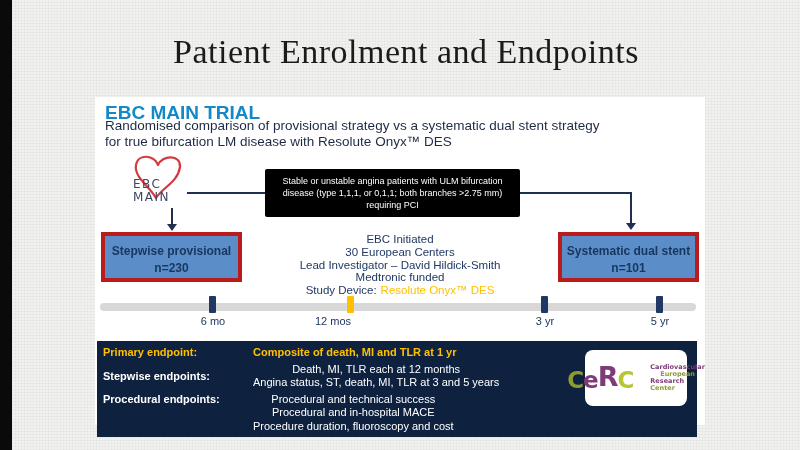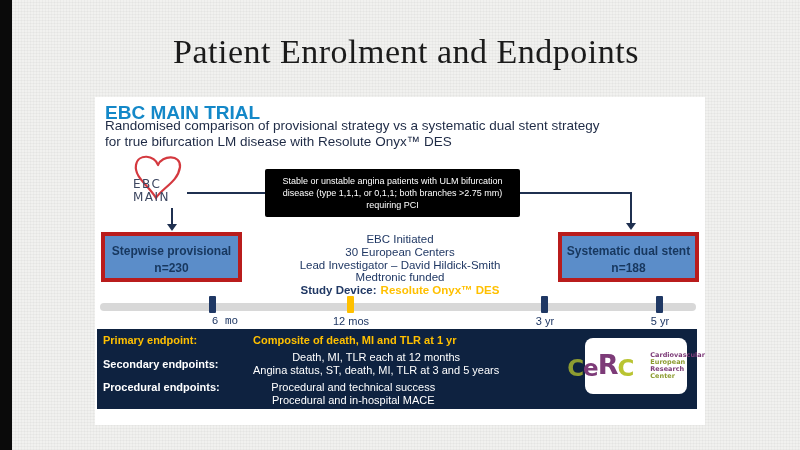--- a/index.html
+++ b/index.html
@@ -48,32 +48,32 @@
   .arm-box {
     position:absolute; top:135px; width:141px; height:50px; box-sizing:border-box;
     background:#5B8DC9; border:4px solid #b91c1c; color:#17375E;
     font-size:12px; font-weight:bold; text-align:center; line-height:17px; padding-top:7px;
   }
   .arm-left  { left:6px; }
   .arm-right { left:463px; }
 
   .center-info { position:absolute; left:155px; top:136px; width:300px; text-align:center;
     font-size:11.5px; line-height:12.8px; color:#203864; }
-  .device-line { margin-top:0; font-weight:bold; }
+  .device-line { margin-top:0; font-weight:normal; }
   .device-label { margin-right:4px; }
 
   .timeline-bar { position:absolute; left:5px; top:206px; width:596px; height:8px;
     background:#D8D8D8; border-radius:4px; }
   .tick { position:absolute; top:199px; width:7px; height:17px; background:#1F3864; border-radius:1px; }
   .tick-1 { left:114px; } .tick-2 { left:252px; } .tick-3 { left:446px; } .tick-4 { left:561px; }
   .tick-label { position:absolute; top:218px; width:60px; text-align:center;
     font-size:11px; color:#203864; }
-  .tlab-1 { left:100px;font-family:Liberation Mono, monospace; } .tlab-2 { left:226px; } .tlab-3 { left:420px; } .tlab-4 { left:535px; }
+  .tlab-1 { left:88px; } .tlab-2 { left:208px; } .tlab-3 { left:420px; } .tlab-4 { left:535px; }
 
-  .endpoints { position:absolute; left:2px; top:232px; width:600px; height:80px; box-sizing:border-box;
+  .endpoints { position:absolute; left:2px; top:244px; width:600px; height:96px; box-sizing:border-box;
     background:#0E2240; padding:5px 0 0 6px; color:#ffffff; }
   .ep-row { display:flex; margin-bottom:3px; }
   .ep-row-secondary { align-items:center; }
   .ep-label { flex:none; width:150px; font-size:11px; font-weight:bold; }
   .ep-values { font-size:11px; line-height:13.5px;text-align:center; }
   .ep-gold { color:#FFC000; }
   .ep-value-primary { font-weight:bold; }
 
   .cerc { position:absolute; left:488px; top:9px; width:102px; height:56px; background:#ffffff;
     border-radius:8px; display:flex; align-items:center; justify-content:center; gap:17px; }
@@ -120,21 +120,21 @@
       <div>disease (type 1,1,1, or 0,1,1; both branches &gt;2.75 mm)</div>
       <div>requiring PCI</div>
     </div>
 
     <div class="arm-box arm-left">
       <div>Stepwise provisional</div>
       <div>n=230</div>
     </div>
     <div class="arm-box arm-right">
       <div>Systematic dual stent</div>
-      <div>n=188</div>
+      <div>n=101</div>
     </div>
 
     <div class="center-info">
       <div>EBC Initiated</div>
       <div>30 European Centers</div>
       <div>Lead Investigator – David Hildick-Smith</div>
       <div>Medtronic funded</div>
       <div class="device-line">
         <span class="device-label">Study Device:</span><span class="ep-gold">Resolute Onyx™ DES</span>
       </div>
@@ -149,42 +149,42 @@
     <div class="tick-label tlab-2">12 mos</div>
     <div class="tick-label tlab-3">3 yr</div>
     <div class="tick-label tlab-4">5 yr</div>
 
     <div class="endpoints">
       <div class="ep-row">
         <div class="ep-label ep-gold">Primary endpoint:</div>
         <div class="ep-values ep-gold ep-value-primary">Composite of death, MI and TLR at 1 yr</div>
       </div>
       <div class="ep-row ep-row-secondary">
-        <div class="ep-label">Secondary endpoints:</div>
+        <div class="ep-label">Stepwise endpoints:</div>
         <div class="ep-values">
           <div>Death, MI, TLR each at 12 months</div>
           <div>Angina status, ST, death, MI, TLR at 3 and 5 years</div>
         </div>
       </div>
       <div class="ep-row">
         <div class="ep-label">Procedural endpoints:</div>
         <div class="ep-values">
           <div>Procedural and technical success</div>
           <div>Procedural and in-hospital MACE</div>
           <div>Procedure duration, fluoroscopy and cost</div>
         </div>
       </div>
 
       <div class="cerc">
         <div class="cerc-letters">
           <span style="color: rgb(141, 156, 49);">C</span><span style="color: rgb(125, 59, 120);">e</span><span class="cerc-letter-r" style="color: rgb(125, 59, 120);">R</span><span style="color: rgb(185, 196, 49);">C</span>
         </div>
         <div class="cerc-text">
           <div style="color: rgb(125, 59, 120);">Cardiovascular</div>
-          <div style="color: rgb(141, 156, 49);">European</div>
+          <div style="color: rgb(141, 156, 49); text-align: center;">European</div>
           <div style="color: rgb(125, 59, 120);">Research</div>
           <div style="color: rgb(141, 156, 49);">Center</div>
         </div>
       </div>
     </div>
 
   </div>
 </div>
 
 </body></html>

